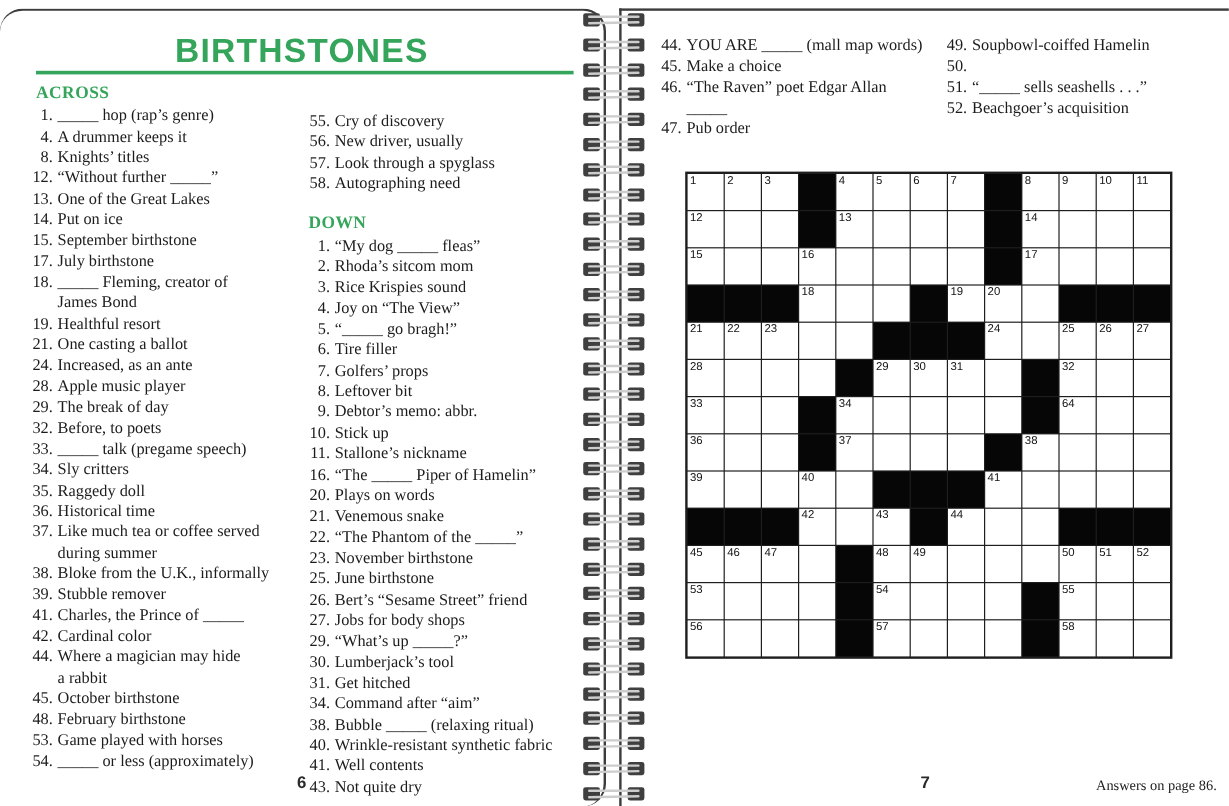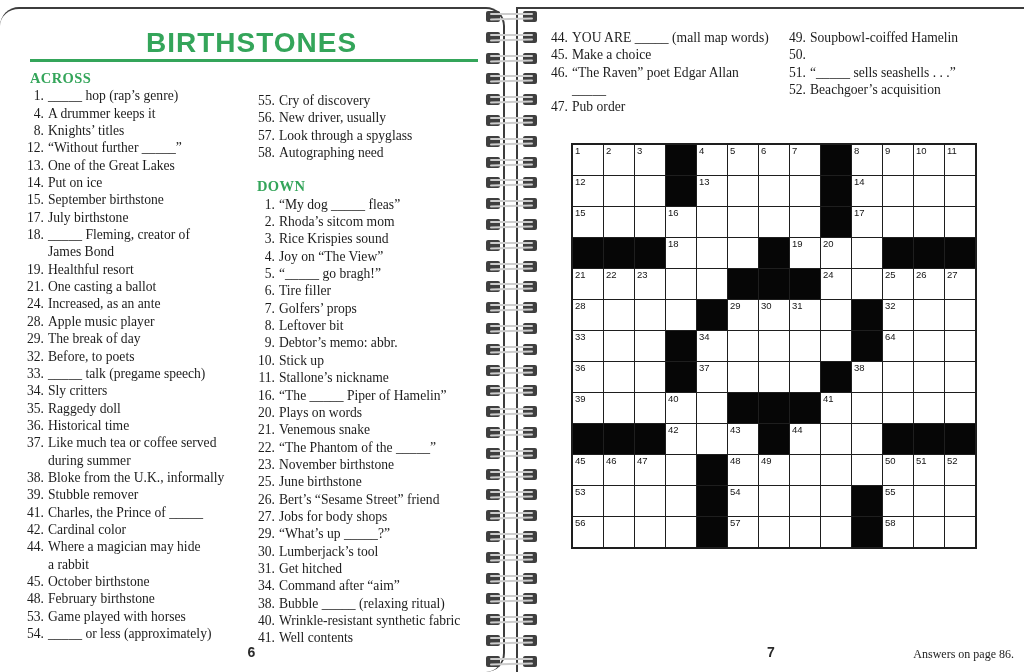--- a/index.html
+++ b/index.html
@@ -309,20 +309,24 @@
           <span class="clue-text">Bubble _____ (relaxing ritual)</span>
         </div>
         <div class="clue">
           <span class="clue-num">40.</span>
           <span class="clue-text">Wrinkle-resistant synthetic fabric</span>
         </div>
         <div class="clue">
           <span class="clue-num">41.</span>
           <span class="clue-text">Well contents</span>
         </div>
+        <div class="clue">
+          <span class="clue-num">43.</span>
+          <span class="clue-text">Not quite dry</span>
+        </div>
       </div>
   </div>
 
   <div class="page-num">6</div>
 </div>
 
 <div class="page" id="right-page">
   <div class="clue-col" style="left:28px; top:20px; width:232px;">
     <div>
         <div class="clue">

